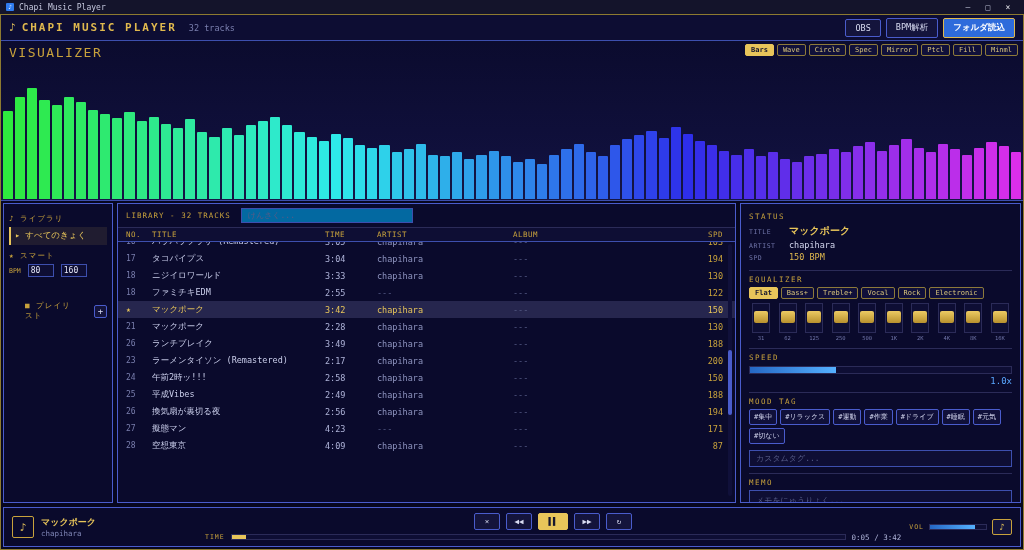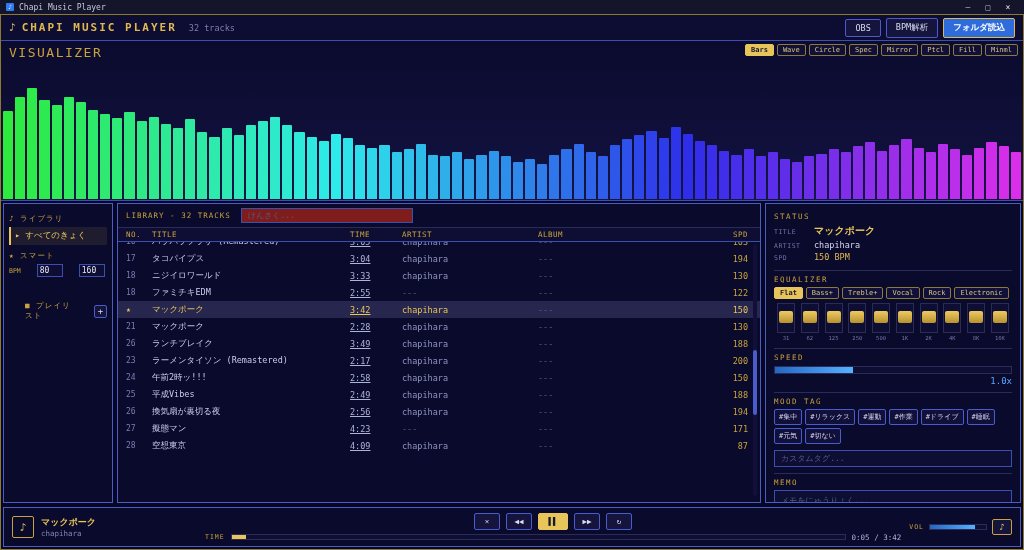--- a/index.html
+++ b/index.html
@@ -35,50 +35,50 @@
   .viz-bars { position:absolute; left:2px; right:2px; bottom:1px; top:16px; display:flex; align-items:flex-end; gap:2px; }
   .vbar { flex:1; border-radius:1px 1px 0 0; min-height:3px; }
 
   
   .main { flex:1; min-height:0; display:flex; }
   .panel { background:#0a0a2c; border:1px solid #4a5ccc; margin:2px; }
   .sidebar { width:110px; padding:4px 5px; font-size:8.5px; overflow:hidden; }
   .side-h { color:#c8a23c; font-size:7.5px; letter-spacing:1px; margin:6px 0 3px; }
   .side-item { padding:3px 3px; color:#c9cdea; cursor:pointer; }
   .side-item.active { color:#e8c55a; background:rgba(232,197,90,.10); border-left:2px solid #e8c55a; padding-left:4px; }
-  .bpm-row { display:flex; align-items:center; gap:16px; margin:3px 0 2px; }
+  .bpm-row { display:flex; align-items:center; gap:7px; margin:3px 0 2px; }
   .bpm-row .lbl { font-size:6.5px; color:#c8a23c; }
   .bpm-in { width:26px; font-size:8px; padding:1px 2px; background:#0e0e34; border:1px solid #3d4fae; color:#e6e8f8; }
   .pl-head { display:flex; align-items:center; justify-content:space-between; margin-top:8px; }
   .plus-btn { width:15px; height:13px; font-size:9px; line-height:11px; background:#14143c; color:#d9dcf2; border:1px solid #4a5ccc; border-radius:2px; cursor:pointer; }
 
   
   .library { flex:1; min-width:0; display:flex; flex-direction:column; position:relative; }
   .lib-head { display:flex; align-items:center; gap:10px; padding:4px 8px; }
   .lib-title { color:#c8a23c; font-size:7.5px; letter-spacing:1px; }
-  .search { width:172px; font-size:8px; padding:2px 6px; background:#7f1d1d; border:1px solid #3d4fae; color:#e6e8f8; }
+  .search { width:172px; font-size:8px; padding:2px 6px; background:#0369a1; border:1px solid #3d4fae; color:#e6e8f8; }
   .thead, .trow { display:grid; grid-template-columns:26px 1fr 52px 136px 166px 44px; align-items:center; padding:0 12px 0 8px; }
   .thead { height:15px; background:#0e0e34; border-top:1px solid #2b2b58; border-bottom:1px solid #3d4fae; color:#c8a23c; font-size:7.5px; letter-spacing:.5px; }
   .thead .right, .c-spd { text-align:right; }
   .tbody { flex:1; overflow:hidden; }
   .trow { height:17px; font-size:8.5px; color:#c9cdea; cursor:pointer; }
   .trow.clip { margin-top:-9px; }
   .trow.sel { background:#26264e; color:#e8c55a; }
   .trow.sel .c-title, .trow.sel .c-time, .trow.sel .c-artist, .trow.sel .c-spd, .trow.sel .c-no { color:#e8c55a; }
   .c-no { color:#7a7fae; font-size:8px; }
   .c-title { white-space:nowrap; overflow:hidden; }
-  .c-time { color:#aeb3d8;text-decoration:underline; }
+  .c-time { color:#aeb3d8; }
   .c-artist { color:#8f95c0; }
   .dim { color:#565b86; }
   .c-spd { color:#c8a23c; }
   .scrollbar { position:absolute; right:3px; top:40px; bottom:6px; width:4px; background:#10103a; border-radius:2px; }
   .scroll-thumb { position:absolute; left:0; right:0; top:42%; height:26%; background:#4a5ccc; border-radius:2px; cursor:pointer; }
 
   
-  .rpanel { width:256px; padding:4px 8px 6px; display:flex; flex-direction:column; overflow:hidden; }
+  .rpanel { width:281px; padding:4px 8px 6px; display:flex; flex-direction:column; overflow:hidden; }
   .rsec { border-top:1px solid #2b2b58; margin-top:6px; padding-top:4px; }
   .rsec.first { border-top:none; margin-top:0; }
   .r-h { color:#c8a23c; font-size:7.5px; letter-spacing:1.5px; margin-bottom:3px; }
   .st-row { display:flex; align-items:baseline; margin:2px 0; }
   .st-lbl { width:40px; font-size:6.5px; color:#6f74a8; letter-spacing:.5px; }
   .st-title { color:#e8c55a; font-size:10px; font-weight:bold; }
   .st-artist { color:#d4d7ef; font-size:8.5px; }
   .st-spd { color:#e0b94e; font-size:8.5px; }
   .preset-row { display:flex; flex-wrap:wrap; gap:3px; margin:2px 0 4px; }
   .eq-bands { display:flex; justify-content:space-between; margin:4px 2px 1px; }

